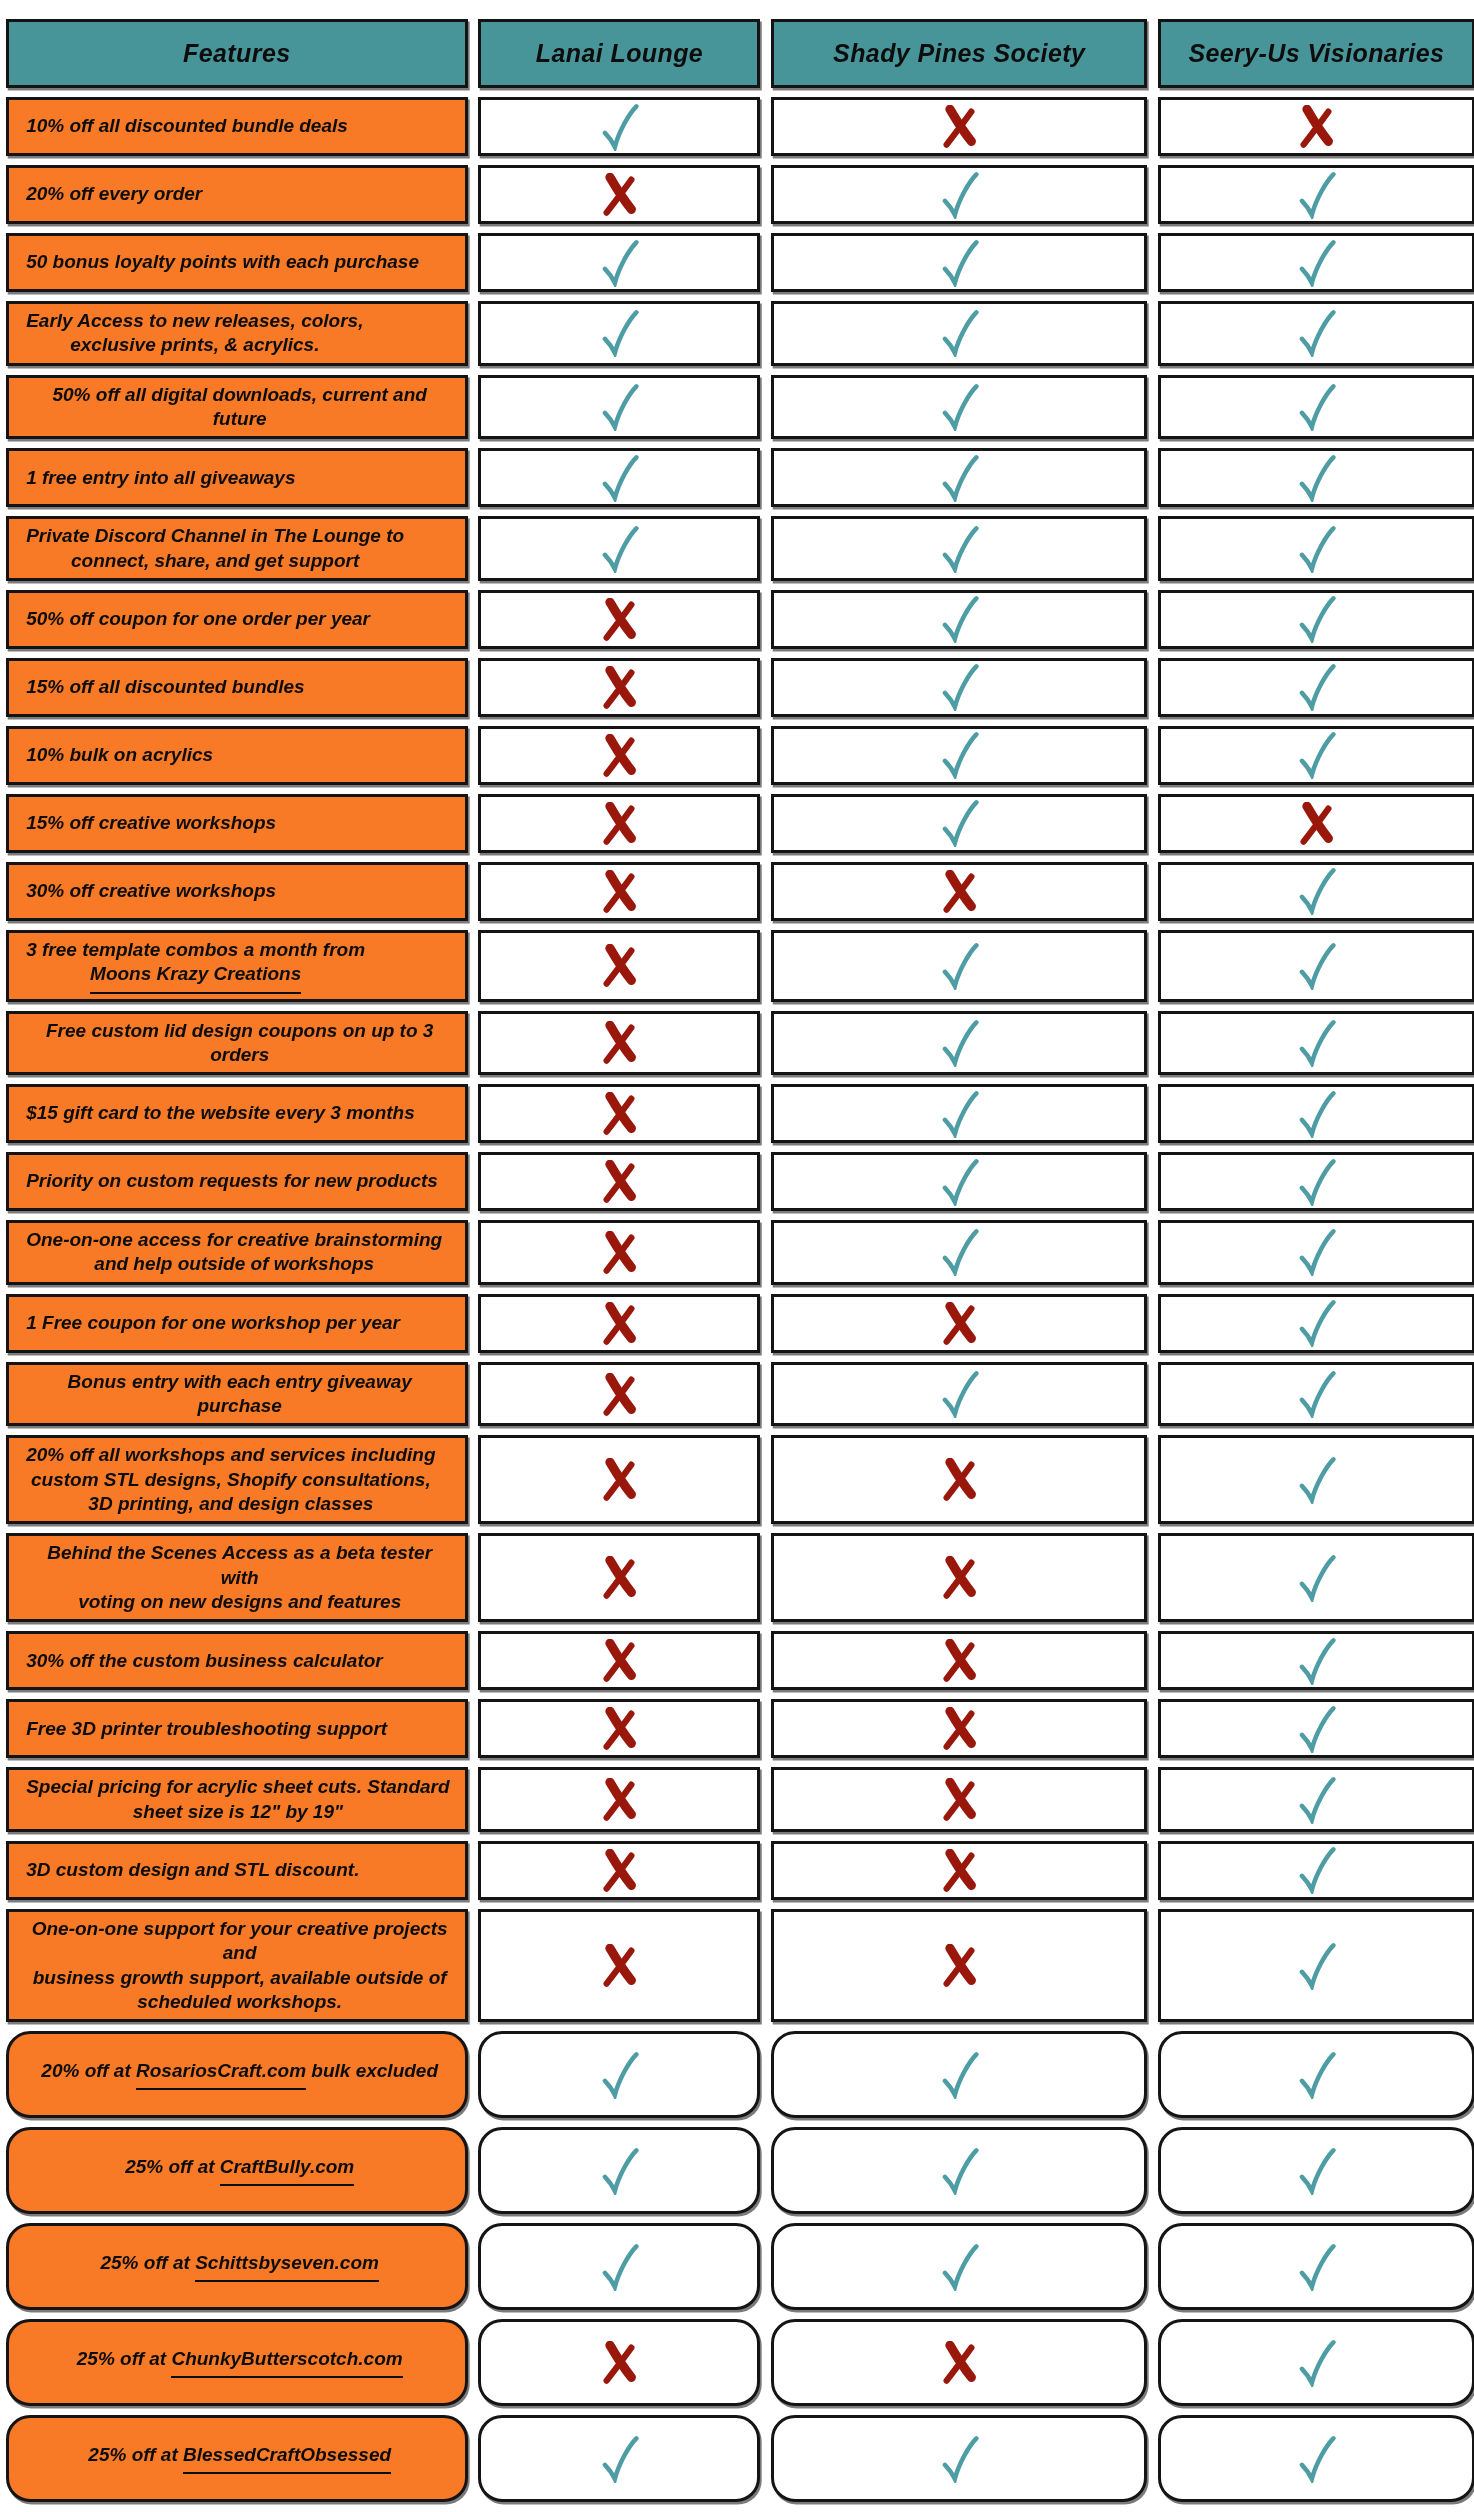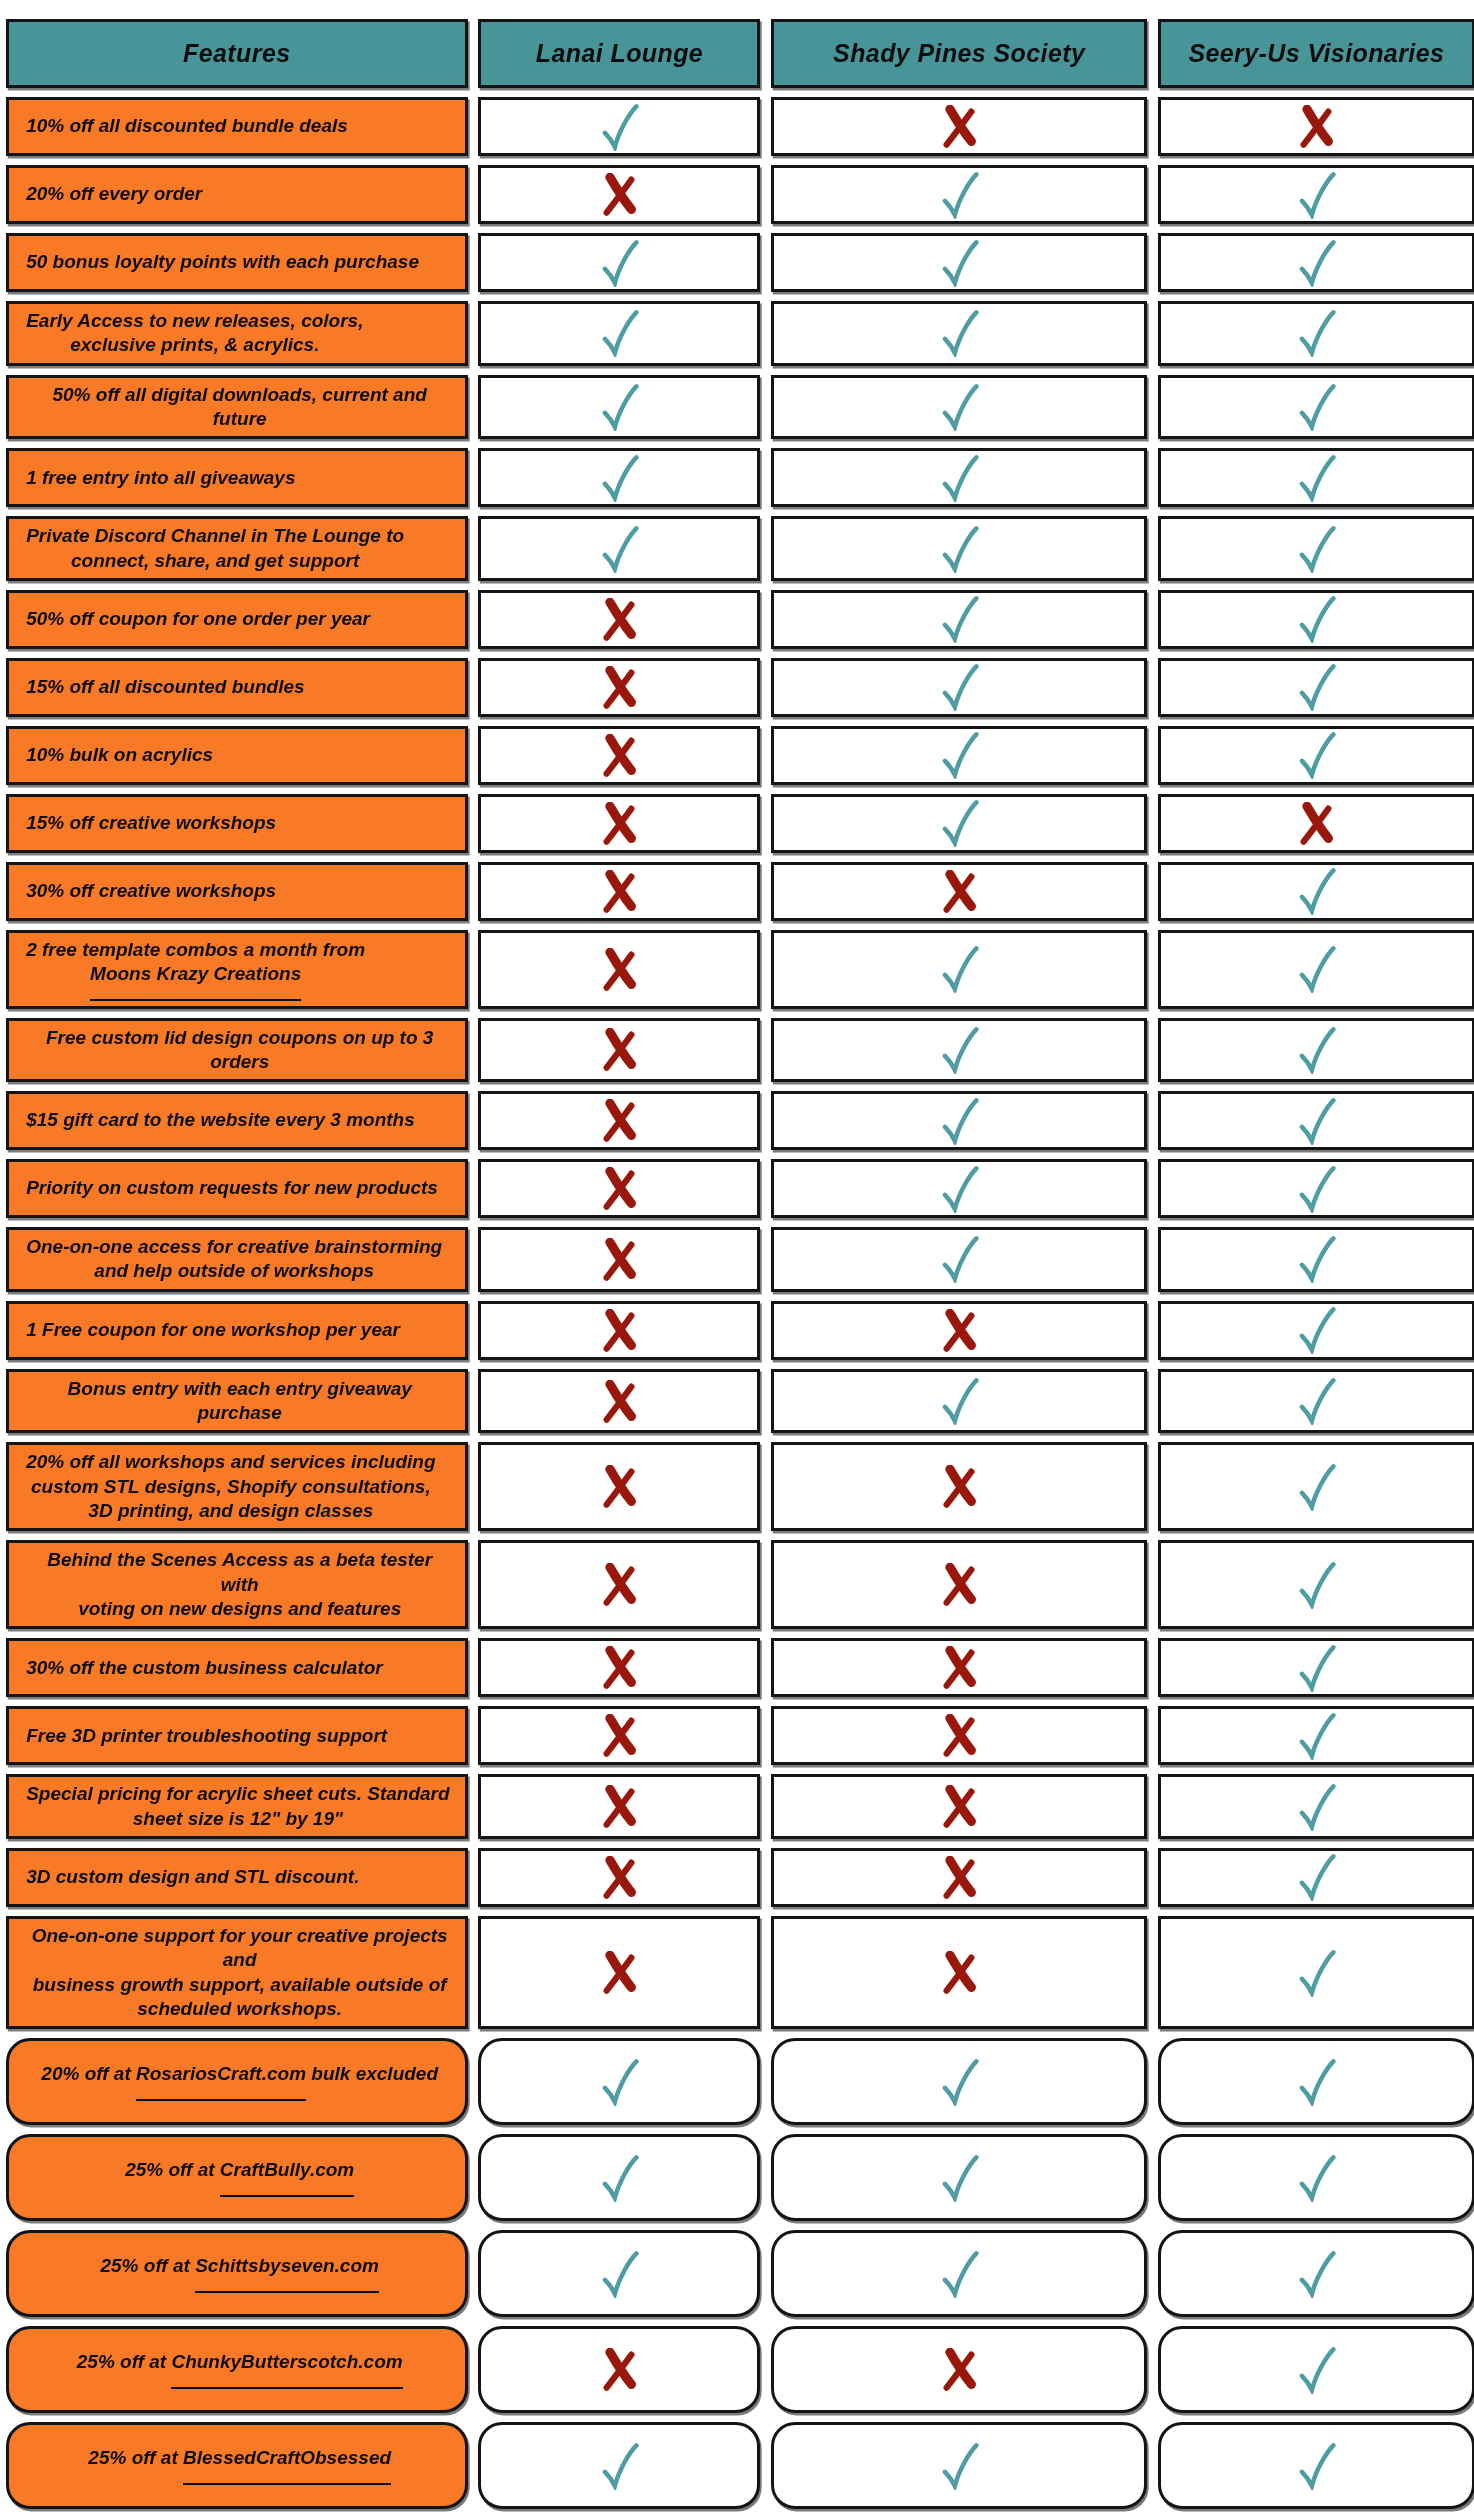--- a/index.html
+++ b/index.html
@@ -46,21 +46,21 @@
     padding:5px 11.6px 5px 17.4px;
     white-space:pre-line;
     justify-content:flex-start;
     text-align:center;
   }
   .feature.center{justify-content:center;text-align:center;}
   .tall{min-height:87px;border-radius:24px;}
   .mark{justify-content:center;}
   .link{
     border-bottom:2.5px solid #0d0d0d;
-    padding-bottom:12px;
+    padding-bottom:5px;
     display:inline-block;
     white-space:pre;
   }
   svg.glyph{display:block;}
   svg.check-glyph{color:var(--check);}
   svg.x-glyph{color:var(--xred);}
 </style>
 </head>
 <body>
 
@@ -267,21 +267,21 @@
         <svg class="glyph x-glyph" width="38" height="43" viewBox="0 0 46 52" fill="none">
           <path d="M12 5 C19 17 29 33 38 44" stroke="currentColor" stroke-width="11" stroke-linecap="round" fill="none"></path>
           <path d="M38 8 C30 19 18 35 8 48" stroke="currentColor" stroke-width="7.5" stroke-linecap="round" fill="none"></path>
         </svg>
       </div>
       <div class="cell mark">
         <svg class="glyph check-glyph" width="40" height="48" viewBox="0 0 48 58" fill="none">
           <path d="M7 36 C12 41 16 47 19 53 C24 34 36 13 45 4" stroke="currentColor" stroke-width="5.5" stroke-linecap="round" fill="none"></path>
         </svg>
       </div>
-      <div class="cell feature"><span><span>2 free template combos a month from
+      <div class="cell feature"><span><span>3 free template combos a month from
 </span><span class="link">Moons Krazy Creations</span></span></div>
       <div class="cell mark">
         <svg class="glyph x-glyph" width="38" height="43" viewBox="0 0 46 52" fill="none">
           <path d="M12 5 C19 17 29 33 38 44" stroke="currentColor" stroke-width="11" stroke-linecap="round" fill="none"></path>
           <path d="M38 8 C30 19 18 35 8 48" stroke="currentColor" stroke-width="7.5" stroke-linecap="round" fill="none"></path>
         </svg>
       </div>
       <div class="cell mark">
         <svg class="glyph check-glyph" width="40" height="48" viewBox="0 0 48 58" fill="none">
           <path d="M7 36 C12 41 16 47 19 53 C24 34 36 13 45 4" stroke="currentColor" stroke-width="5.5" stroke-linecap="round" fill="none"></path>

